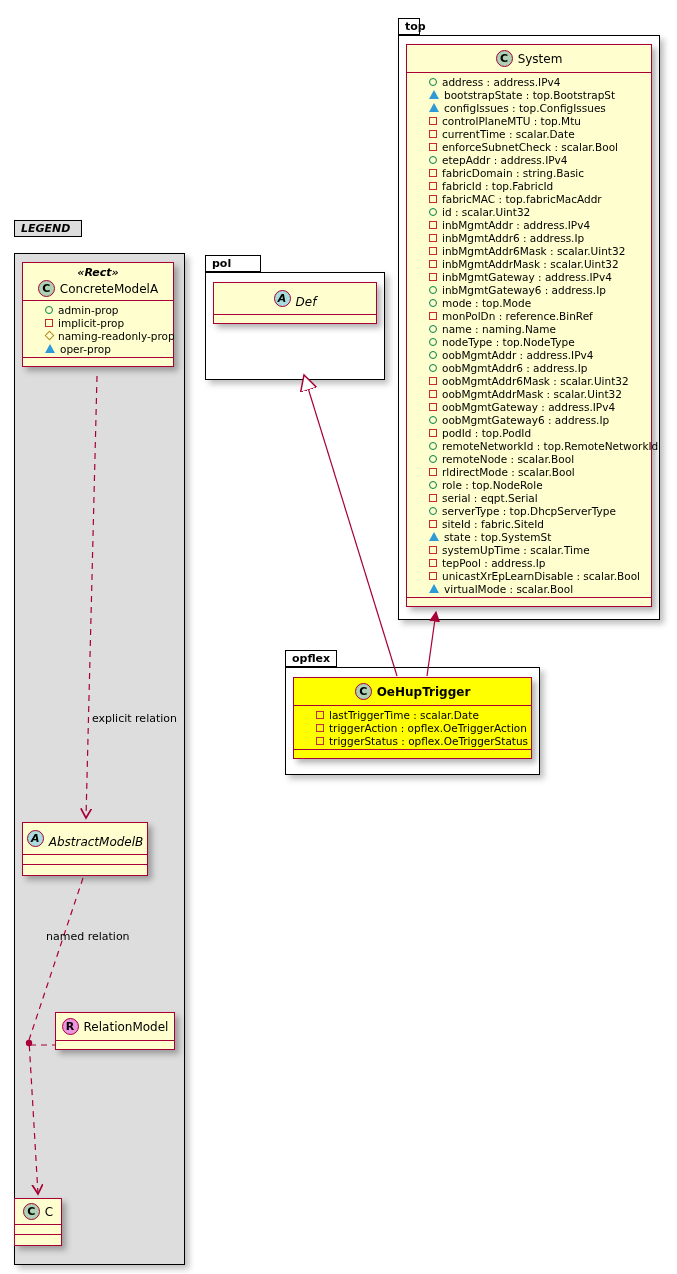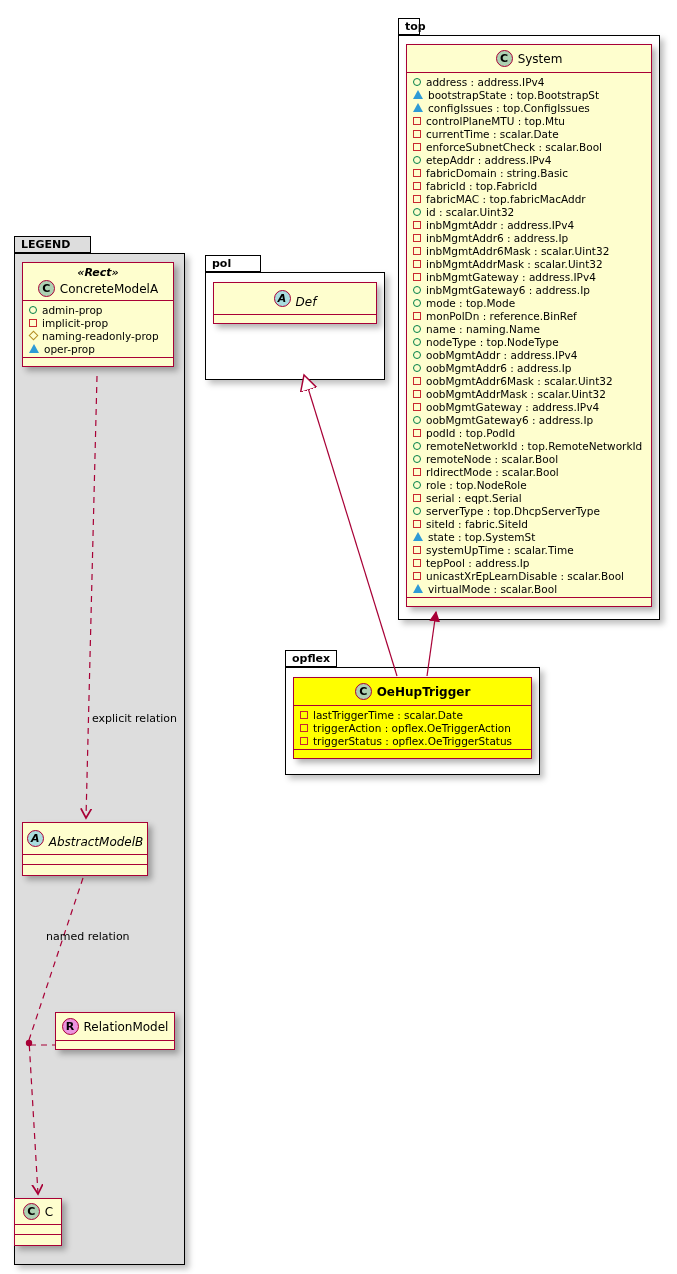--- a/index.html
+++ b/index.html
@@ -32,40 +32,40 @@
           font-size:11px; font-weight:bold; flex:none; color:#000; }
   .spot-c { background:#ADD1B2; }
   .spot-a { background:#A9DCDF; font-style:italic; }
   .spot-r { background:#EB93DF; }
 
   .class-attrs { padding:2px 0; border-bottom:1px solid #A80036; }
   .class-methods { height:8px; }
   .empty-strip { height:10px; border-bottom:1px solid #A80036; }
   .empty-strip2 { height:10px; }
 
-  .attr-row { display:flex; align-items:center; height:13px; padding:0 6px;
+  .attr-row { display:flex; align-items:center; height:13px; padding:0 22px;
               font-size:10.5px; white-space:nowrap; color:#000; }
   .attr-icon { display:inline-block; width:8px; height:8px; margin-right:5px; flex:none; }
   .attr-icon.circle { border:1.5px solid #038048; border-radius:50%; }
   .attr-icon.square { border:1.5px solid #C82930; }
   .attr-icon.diamond { width:7px; height:7px; border:1.5px solid #B38D22; transform:rotate(45deg); margin-left:1px; }
   .attr-icon.triangle { width:0; height:0; border-left:5px solid transparent;
                         border-right:5px solid transparent; border-bottom:9px solid #2E9BD6; border-top:none; }
 
   
   .rel-label { position:absolute; font-size:11px; color:#000; z-index:5; white-space:nowrap; }
 
   #relations { position:absolute; left:0; top:0; z-index:4; pointer-events:none; }
 </style>
 </head>
 <body>
 
 <div id="canvas">
 
-  <div class="pkg-tab pkg-gray" style="left:14px; top:236px; width:77px;">
+  <div class="pkg-tab pkg-gray" style="left:14px; top:220px; width:68px;font-style:italic;">
     <span>LEGEND</span>
   </div>
   <div class="pkg-body pkg-gray" style="left:14px; top:253px; width:171px; height:1012px;"></div>
 
   <div class="pkg-tab" style="left:205px; top:255px; width:56px;">
     <span>pol</span>
   </div>
   <div class="pkg-body" style="left:205px; top:272px; width:180px; height:108px;"></div>
 
   <div class="pkg-tab" style="left:398px; top:18px; width:22px;">

